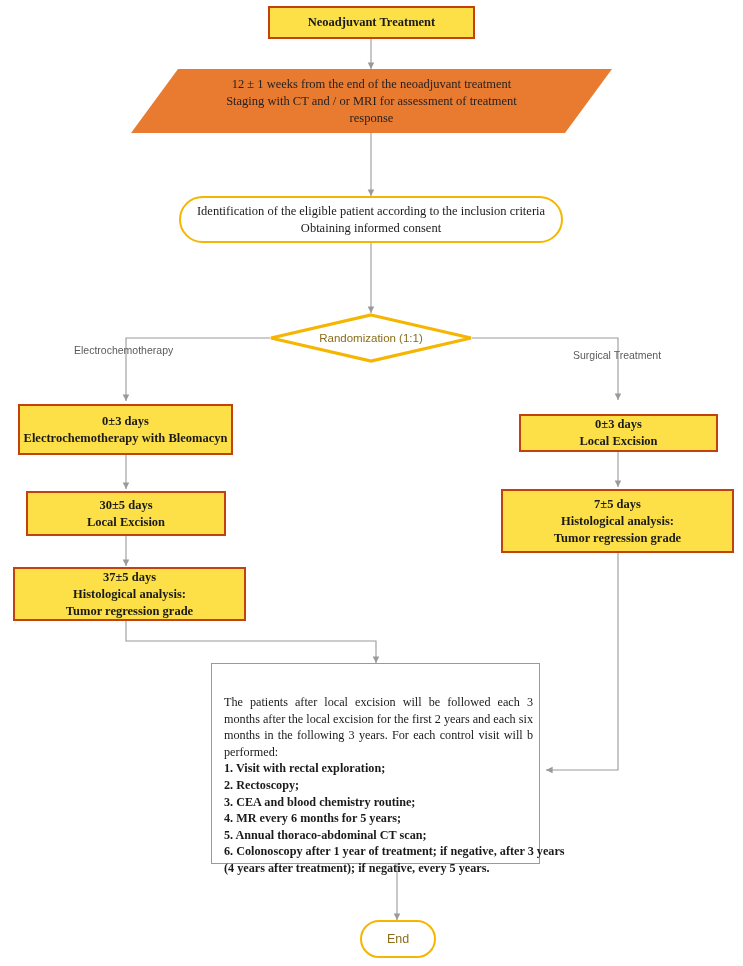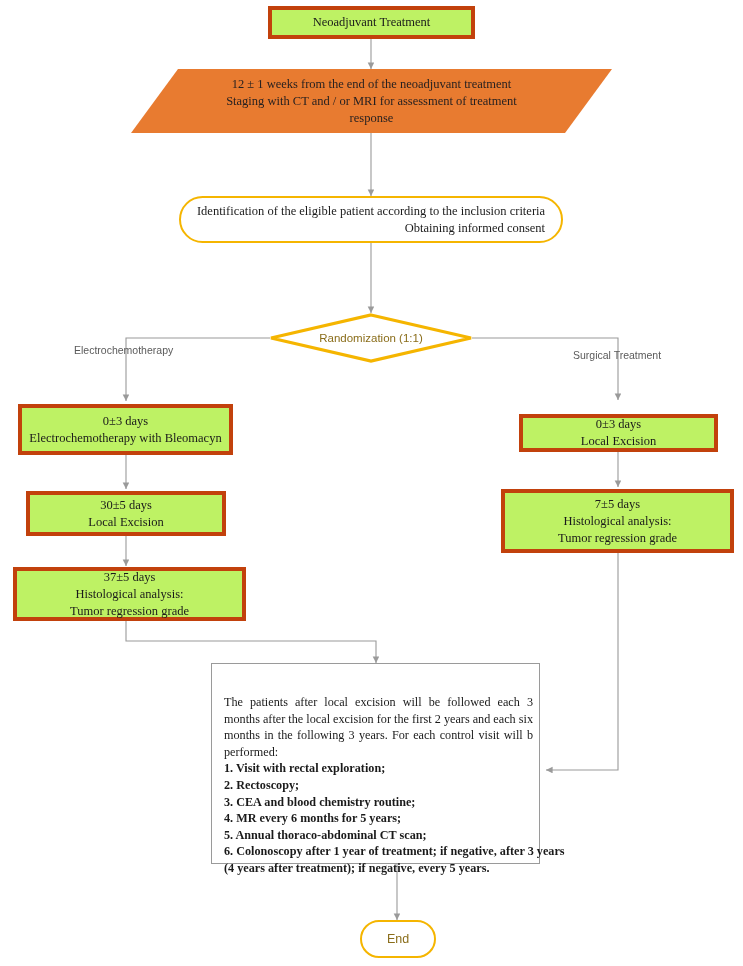--- a/index.html
+++ b/index.html
@@ -20,22 +20,23 @@
   }
   .node {
     position: absolute;
     box-sizing: border-box;
     display: flex;
     align-items: center;
     justify-content: center;
     text-align: center;
   }
   .rect {
-    border: 4px solid #c2410c;
-    background: #bef264;
+    border: 2px solid #c2410c;
+    background: #fde047;
+    font-weight: bold;
   }
   .rect .txt {
     font-family: "Liberation Serif", serif;
     font-size: 12.5px;
     line-height: 17px;
     color: #1a1a1a;
   }
   .pill {
     border: 2px solid #f5b500;
     border-radius: 28px;
@@ -173,21 +174,21 @@
     </svg>
     <div class="banner-txt">
       <div>
         <div>12 ± 1 weeks from the end of the neoadjuvant treatment</div>
         <div>Staging with CT and / or MRI for assessment of treatment</div>
         <div>response</div>
       </div>
     </div>
   </div>
 
-  <div class="node pill" style="left:179px; top:196px; width:384px; height:47px;text-align:right;">
+  <div class="node pill" style="left:179px; top:196px; width:384px; height:47px;">
     <div>
       <div class="txt">Identification of the eligible patient according to the inclusion criteria</div>
       <div class="txt">Obtaining informed consent</div>
     </div>
   </div>
 
   <div class="diamond-wrap" style="left:269px; top:313px; width:204px; height:50px;">
     <svg class="diamond-svg" width="204" height="50" viewBox="0 0 204 50">
       <polygon points="102,2 202,25 102,48 2,25" fill="#ffffff" stroke="#F5B500" stroke-width="3.2"></polygon>
     </svg>

